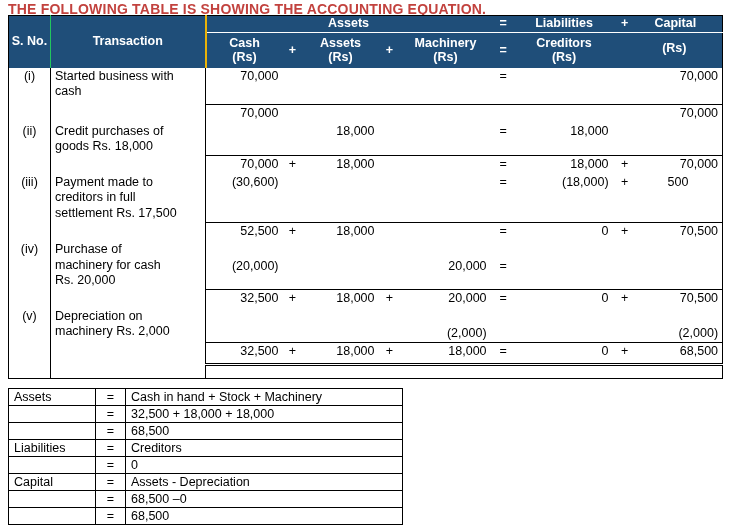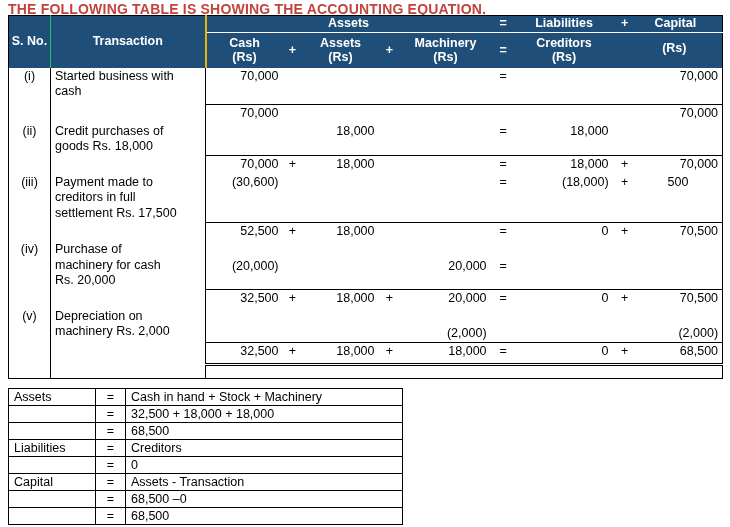--- a/index.html
+++ b/index.html
@@ -295,21 +295,21 @@
           <td>Creditors</td>
         </tr>
         <tr>
           <td></td>
           <td class="sum-op">=</td>
           <td>0</td>
         </tr>
         <tr>
           <td>Capital</td>
           <td class="sum-op">=</td>
-          <td>Assets - Transaction</td>
+          <td>Assets - Depreciation</td>
         </tr>
         <tr>
           <td></td>
           <td class="sum-op">=</td>
           <td>68,500 –0</td>
         </tr>
         <tr>
           <td></td>
           <td class="sum-op">=</td>
           <td>68,500</td>

